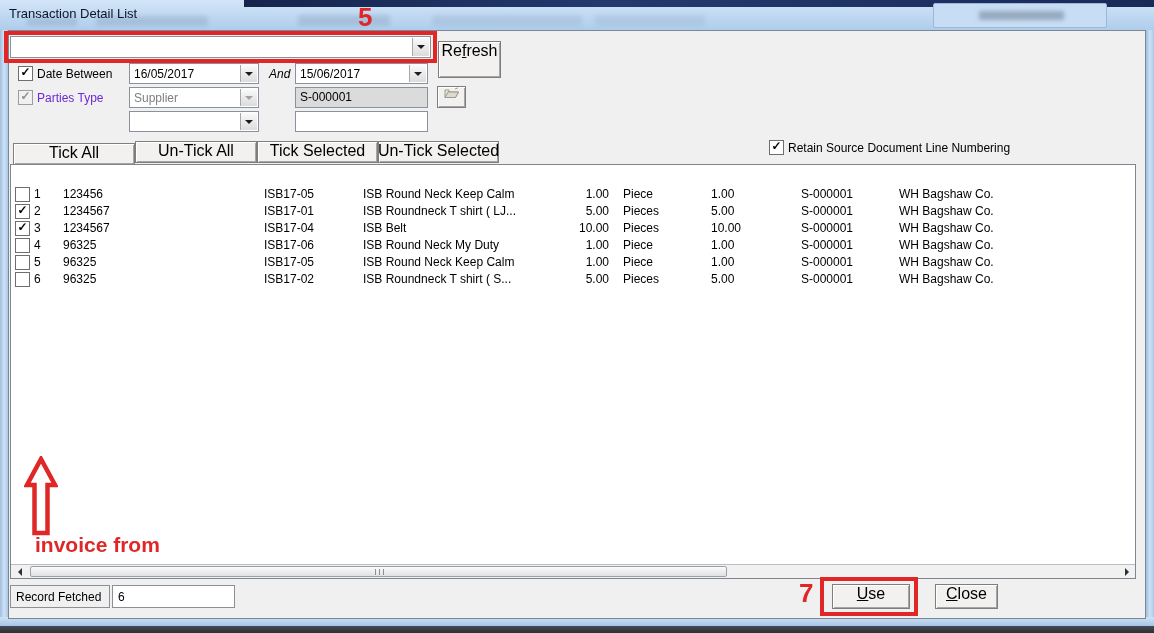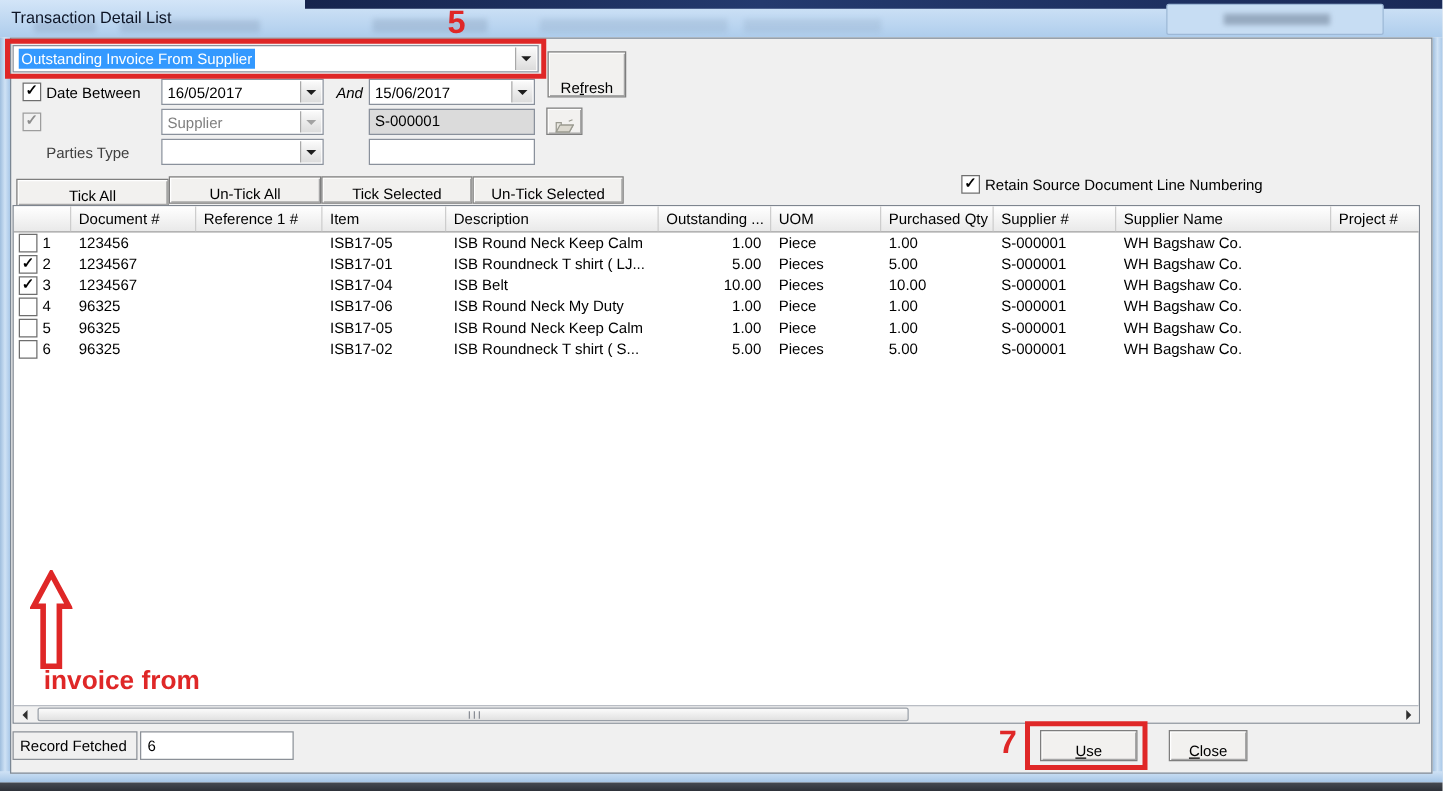--- a/index.html
+++ b/index.html
@@ -32,38 +32,38 @@
   #border-bottom{position:absolute;left:0;top:617px;width:1154px;height:9px;
     background:linear-gradient(#cfe2f5,#a5c5e6);}
   #dark-bottom{position:absolute;left:0;top:626px;width:1154px;height:7px;
     background:linear-gradient(#454a52,#2c3037);}
   #client{position:absolute;left:8px;top:30px;width:1136px;height:587px;background:#f0f0f0;
     border:1px solid #7b8794;border-width:1px 1px 1px 1px;}
 
   
   .btn{position:absolute;background:#f2f1ef;border:1px solid #7e7e7e;
     box-shadow:inset 1px 1px 0 #ffffff,inset -1px -1px 0 #a6a6a6;
-    display:flex;align-items:flex-end;justify-content:center;font-size:12px;color:#000;white-space:nowrap;}
+    display:flex;align-items:flex-start;justify-content:center;font-size:16px;color:#000;white-space:nowrap;}
   .btn u{text-underline-offset:1px;}
   .combo{position:absolute;background:#fff;border:1px solid #8a919c;}
   .combo .txt{position:absolute;left:2px;top:1px;right:19px;bottom:1px;line-height:18px;
     padding-left:2px;white-space:nowrap;overflow:hidden;}
   .combo .cbtn{position:absolute;top:1px;right:1px;bottom:1px;width:16px;
     background:linear-gradient(#fafafa,#dcdcdc);border-left:1px solid #a8a8a8;
     display:flex;align-items:center;justify-content:center;}
   .tri-down{width:0;height:0;border-left:4px solid transparent;border-right:4px solid transparent;border-top:4px solid #1d1d1d;}
   .combo.disabled .txt{color:#7f7f7f;}
   .combo.disabled .tri-down{border-top-color:#a2a2a2;}
   .field{position:absolute;background:#fff;border:1px solid #8a919c;line-height:19px;padding-left:4px;white-space:nowrap;overflow:hidden;}
   .field.gray{background:#dbdbdb;}
   .cb{position:absolute;width:13px;height:13px;background:#fff;border:1px solid #6e6e6e;
     font-size:12px;line-height:11px;text-align:center;font-weight:bold;color:#000;overflow:hidden;}
   .cb.disabled{border-color:#9d9d9d;background:#f1f1f1;color:#8d8d8d;}
   .lbl{position:absolute;white-space:nowrap;color:#000;}
-  .lbl.disabled{color:#404040;margin-top:24px;}
+  .lbl.disabled{color:#6d28d9;}
 
   
   #report-combo .txt .hl{background:var(--selection-blue);color:#fff;padding:1px 2px;}
 
   
   .redbox{position:absolute;border:4px solid var(--annotation-red);z-index:60;}
   .rednum{position:absolute;color:var(--annotation-red);font-weight:bold;font-size:26px;z-index:61;}
   #step6-text{position:absolute;left:24px;top:366px;color:var(--annotation-red);
     font-size:21px;line-height:27px;font-weight:bold;z-index:61;}
   #step6-arrow{position:absolute;left:13px;top:291px;z-index:61;}
@@ -124,21 +124,20 @@
   </div>
 
   <div id="border-left"></div>
   <div id="border-right"></div>
   <div id="border-bottom"></div>
   <div id="dark-bottom"></div>
   <div id="client"></div>
 
   <div class="redbox" style="left:4px;top:31px;width:425px;height:24px;"></div>
   <div class="combo" id="report-combo" style="left:10px;top:36px;width:419px;height:20px;">
-    <div class="txt"><span class="hl">Outstanding Invoice From Supplier</span></div>
     <div class="cbtn">
         <span class="tri-down"></span>
       </div>
   </div>
 
   <div class="btn" style="left:438px;top:41px;width:61px;height:35px;">
     <span>Re<u>f</u>resh</span>
   </div>
 
   <span class="cb checked" style="left:18px;top:66px;">✓</span>
@@ -192,33 +191,20 @@
       <span>Tick Selected</span>
     </div>
   <div class="btn" style="left:378px;top:141px;width:119px;height:20px;">
       <span>Un-Tick Selected</span>
     </div>
 
   <span class="cb checked" style="left:769px;top:140px;">✓</span>
   <div class="lbl" style="left:788px;top:141px;">Retain Source Document Line Numbering</div>
 
   <div id="tableframe">
-    <div id="thead">
-        <div class="hc c0"></div>
-        <div class="hc c1">Document #</div>
-        <div class="hc c2">Reference 1 #</div>
-        <div class="hc c3">Item</div>
-        <div class="hc c4">Description</div>
-        <div class="hc c5">Outstanding ...</div>
-        <div class="hc c6">UOM</div>
-        <div class="hc c7">Purchased Qty</div>
-        <div class="hc c8">Supplier #</div>
-        <div class="hc c9">Supplier Name</div>
-        <div class="hc c10">Project #</div>
-      </div>
     <div id="rows">
         <div class="trow">
           <div class="c c0">
             <span class="cb row-cb"></span>
             <span class="rownum">1</span>
           </div>
           <div class="c c1">123456</div>
           <div class="c c2"></div>
           <div class="c c3">ISB17-05</div>
           <div class="c c4">ISB Round Neck Keep Calm</div>

